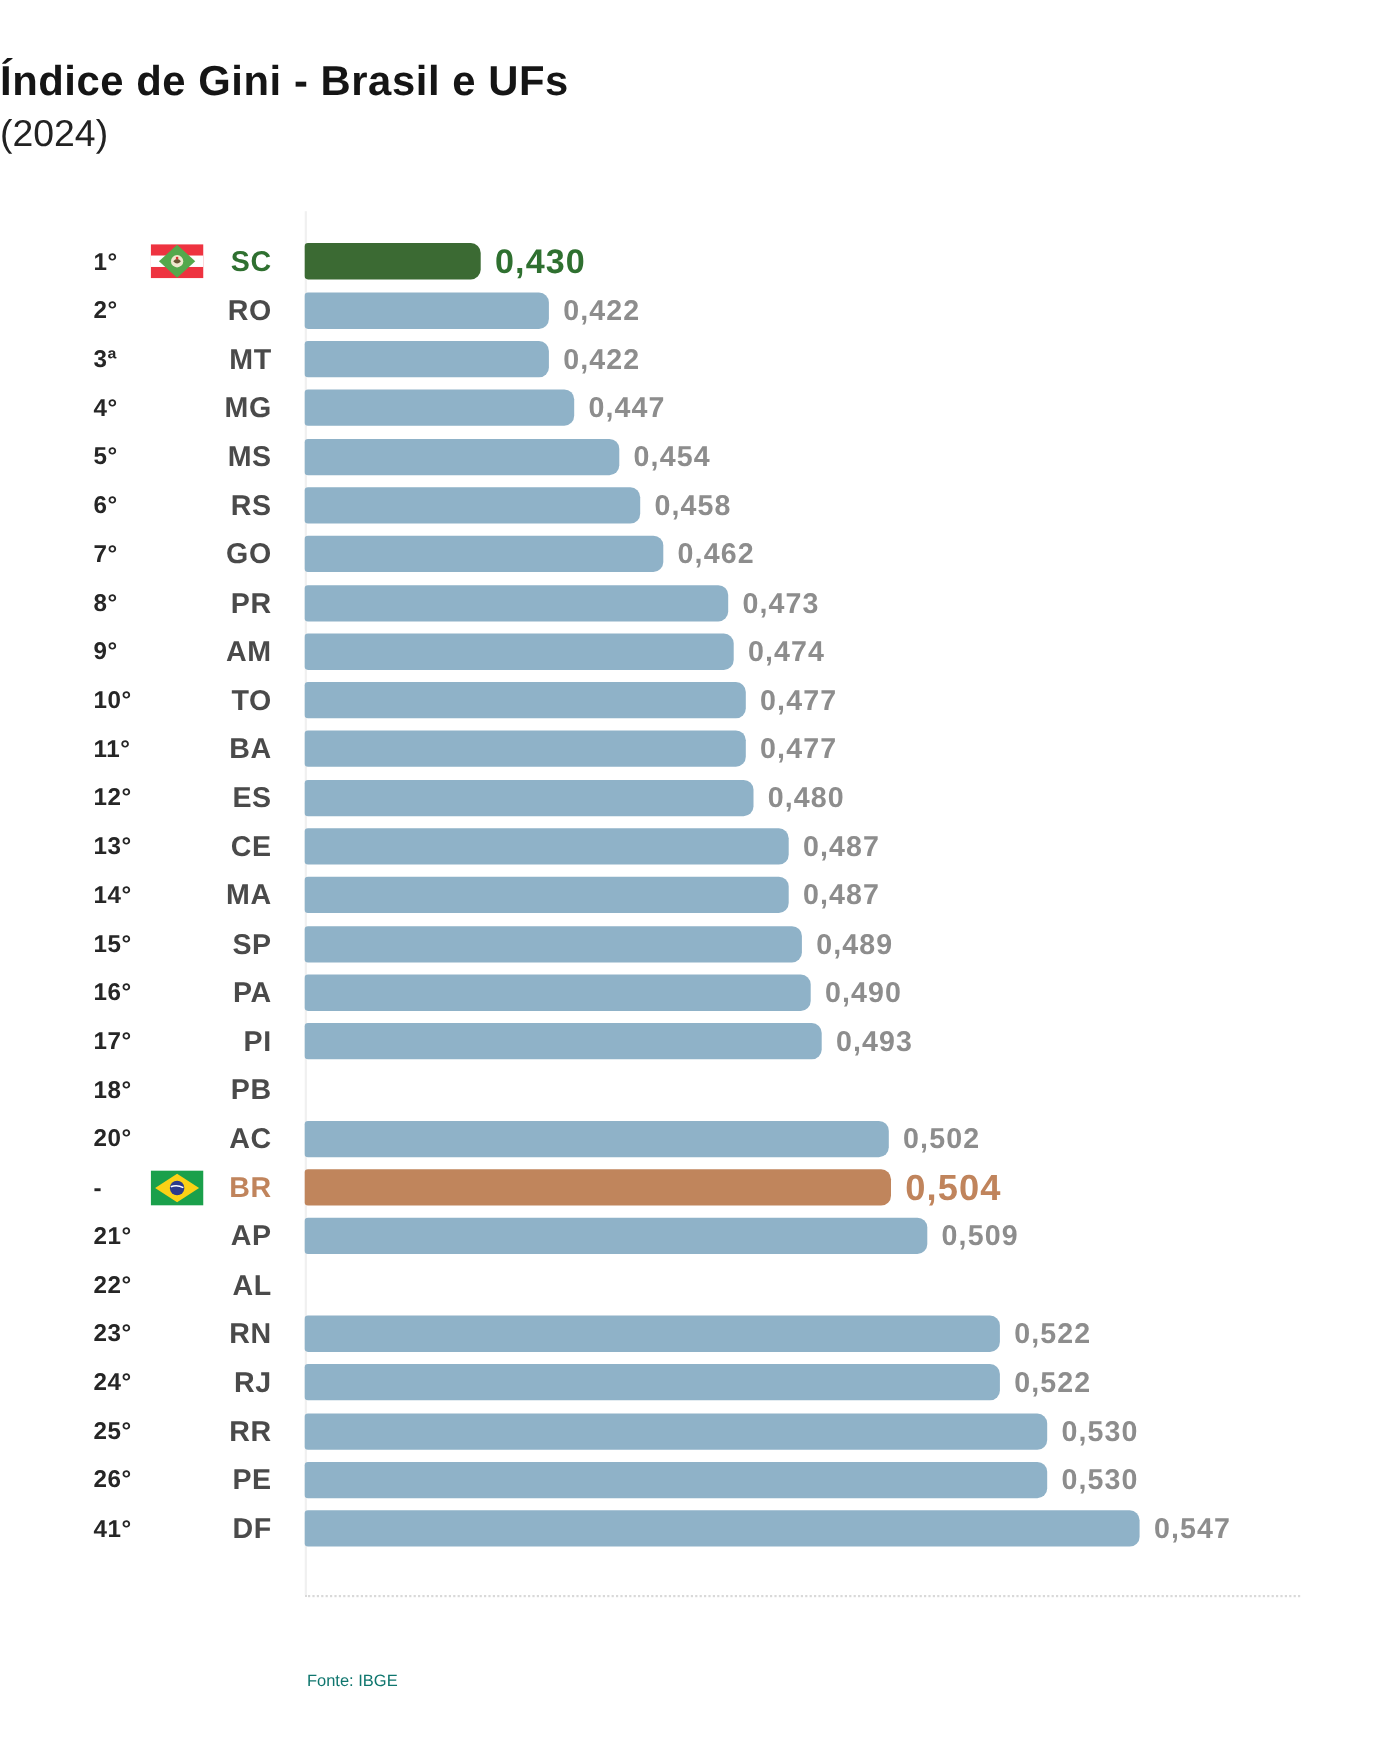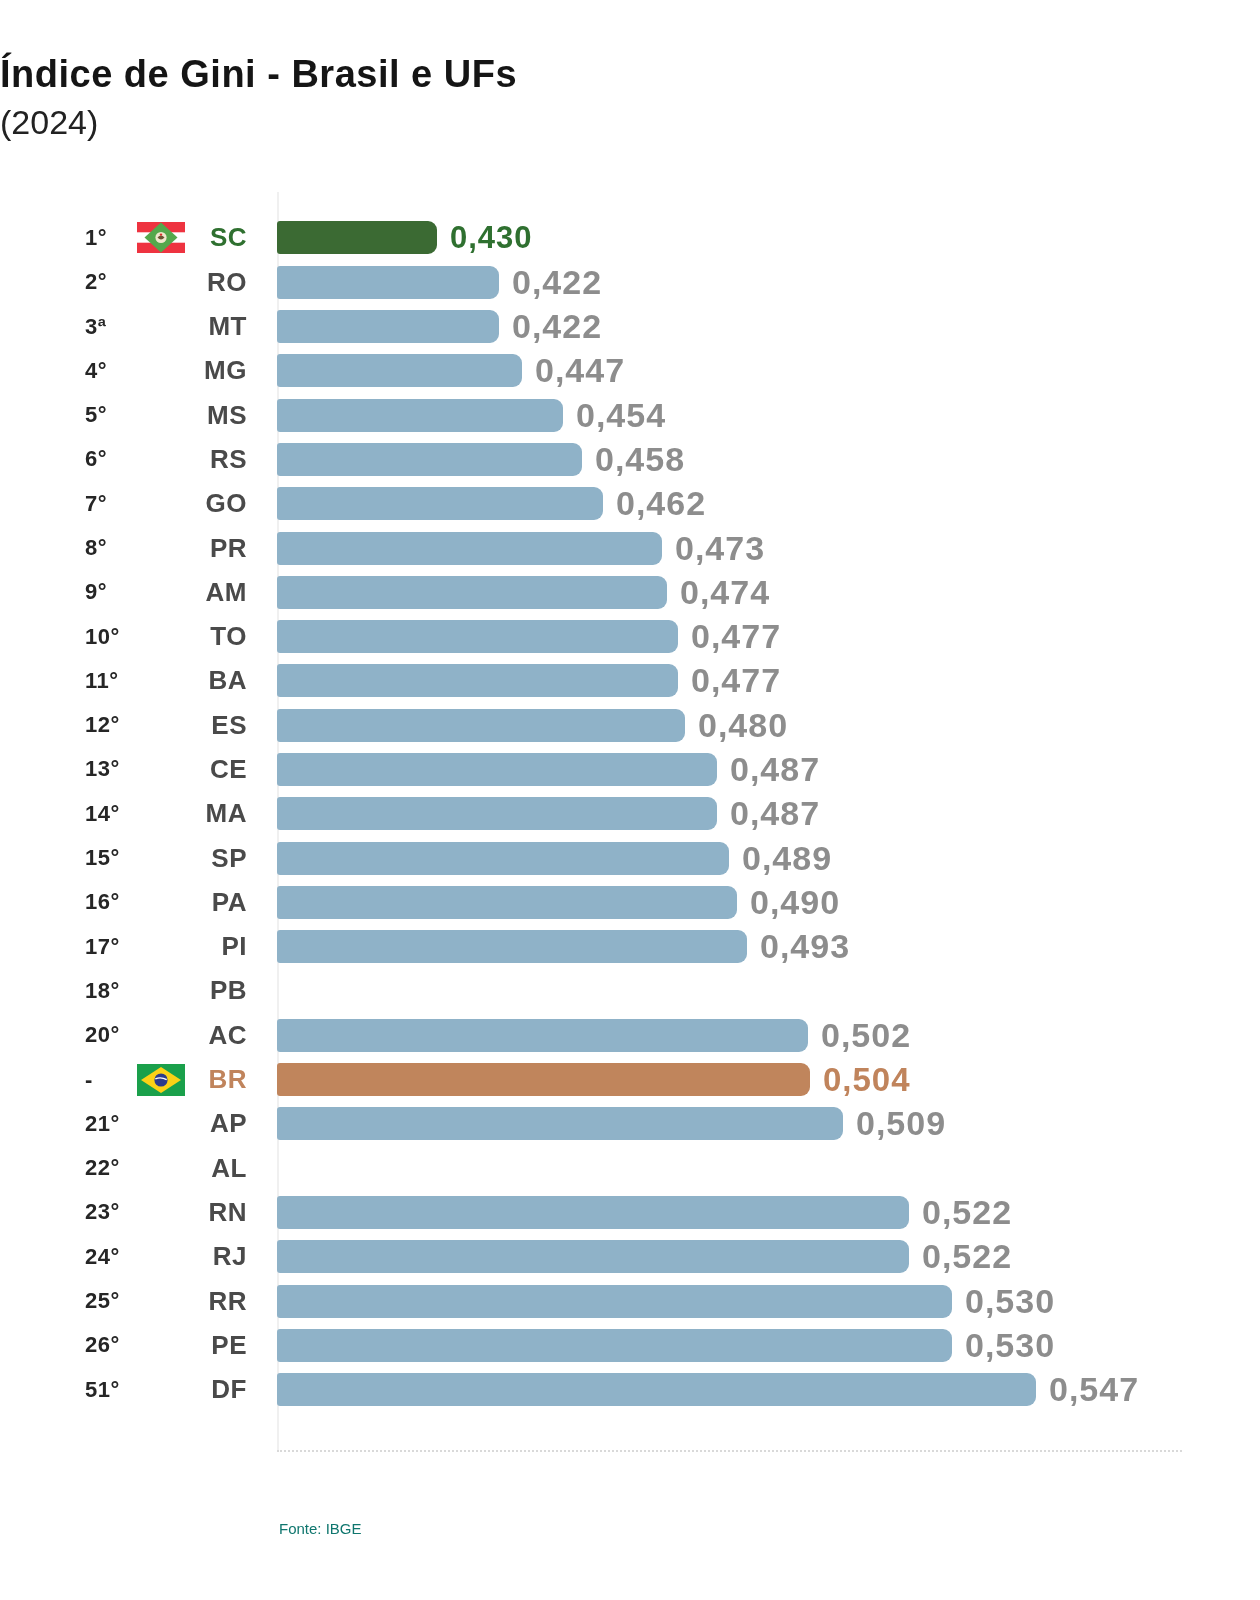--- a/index.html
+++ b/index.html
@@ -44,21 +44,21 @@
     padding-left:30px;
   }
   .bar{
     height:33px;
     background:var(--bar-default,#8fb2c8);
     border-radius:3px 9px 9px 3px;
     flex:0 0 auto;
   }
   .value{
     margin-left:13px;
-    font-size:34px;font-weight:bold;
+    font-size:26px;font-weight:bold;
     color:var(--value-text,#8d8d8d);
     letter-spacing:1px;
     white-space:nowrap;
   }
   
   .row.best .bar{background:var(--bar-best,#3b6a33);}
   .row.best .value{color:var(--best-green,#2f7030);font-size:31px;}
   .row.best .code{color:var(--best-green,#2f7030);}
   .row.brazil .bar{background:var(--bar-brazil,#c0855c);}
   .row.brazil .value{color:var(--brazil-orange,#c0845c);font-size:33px;}
@@ -350,21 +350,21 @@
     <span class="rank">26°</span>
     <span class="flag-cell"></span>
     <span class="code">PE</span>
     <span class="bar-cell">
       <span class="bar" style="width: 675px;"></span>
       <span class="value">0,530</span>
     </span>
   </div>
 
   <div class="row">
-    <span class="rank">51°</span>
+    <span class="rank">41°</span>
     <span class="flag-cell"></span>
     <span class="code">DF</span>
     <span class="bar-cell">
       <span class="bar" style="width: 759px;"></span>
       <span class="value">0,547</span>
     </span>
   </div>
 </div>
   </div>
 

